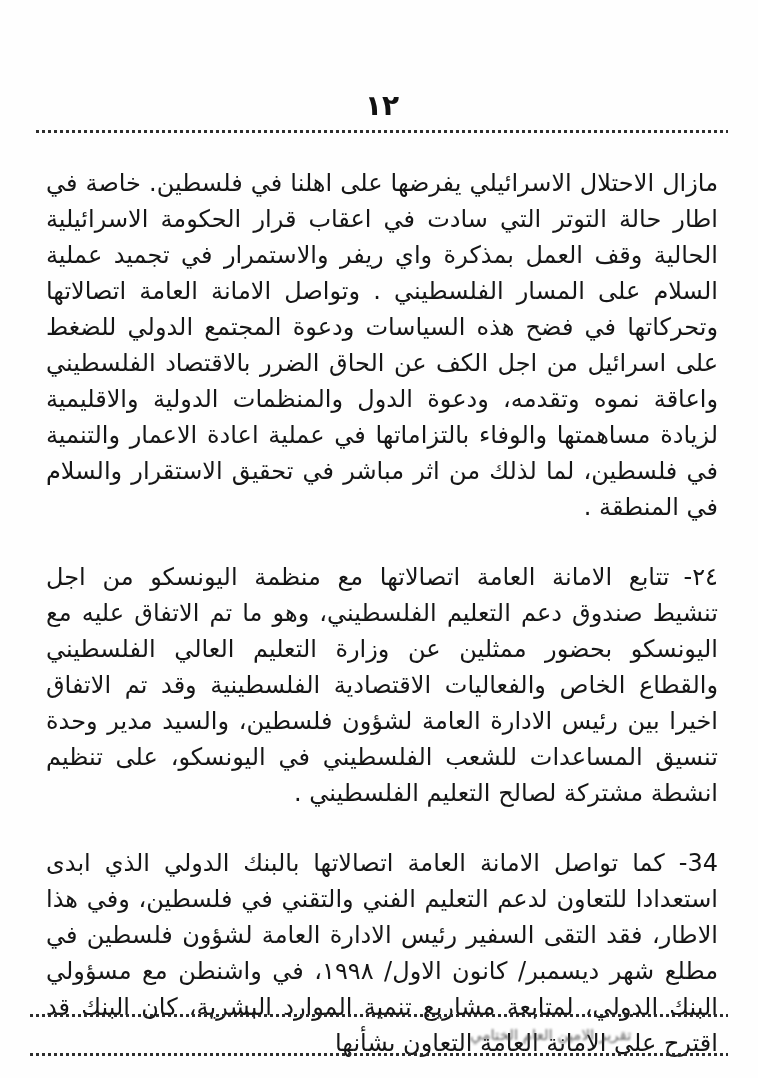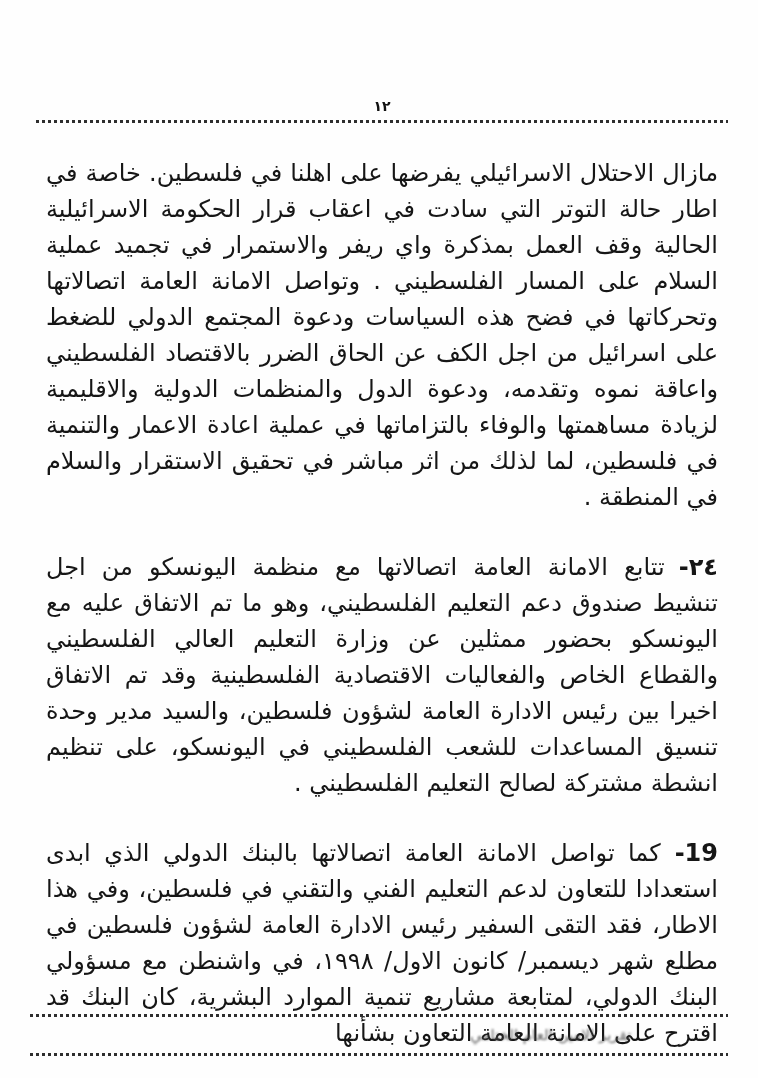--- a/index.html
+++ b/index.html
@@ -18,24 +18,25 @@
     position: relative;
     width: 100%;
     height: 100%;
     box-sizing: border-box;
     padding: 92px 40px 0 46px;
     direction: rtl;
     background: #fefefe;
   }
   .page-number {
     text-align: center;
-    font-size: 14px;
+    font-size: 28px;
     font-weight: bold;
     letter-spacing: 3px;
     line-height: 28px;
+    margin-bottom: 10px;
     color: #111;
   }
   .rule {
     height: 3px;
     background: repeating-linear-gradient(90deg, #2e2e2e 0 3px, transparent 3px 6px);
   }
   .rule.top {
     margin-right: -10px;
     margin-left: -10px;
   }
@@ -45,21 +46,21 @@
     line-height: 36px;
     text-align: justify;
     text-justify: inter-word;
   }
   main p {
     margin: 0 0 34px 0;
   }
   .marker {
     display: inline-block;
     margin-left: 14px;
-    font-weight: bold;
+    font-weight: normal;
     white-space: nowrap;
   }
   .footer {
     position: absolute;
     left: 30px;
     right: 30px;
     bottom: 22px;
   }
   .stamp-row {
     position: relative;
@@ -92,21 +93,21 @@
 
     <p>
       <span>مازال الاحتلال الاسرائيلي يفرضها على اهلنا في فلسطين. خاصة في اطار حالة التوتر التي سادت في اعقاب قرار الحكومة الاسرائيلية الحالية وقف العمل بمذكرة واي ريفر والاستمرار في تجميد عملية السلام على المسار الفلسطيني . وتواصل الامانة العامة اتصالاتها وتحركاتها في فضح هذه السياسات ودعوة المجتمع الدولي للضغط على اسرائيل من اجل الكف عن الحاق الضرر بالاقتصاد الفلسطيني واعاقة نموه وتقدمه، ودعوة الدول والمنظمات الدولية والاقليمية لزيادة مساهمتها والوفاء بالتزاماتها في عملية اعادة الاعمار والتنمية في فلسطين، لما لذلك من اثر مباشر في تحقيق الاستقرار والسلام في المنطقة .</span>
     </p>
 
     <p>
       <span class="marker">٢٤-</span><span>تتابع الامانة العامة اتصالاتها مع منظمة اليونسكو من اجل تنشيط صندوق دعم التعليم الفلسطيني، وهو ما تم الاتفاق عليه مع اليونسكو بحضور ممثلين عن وزارة التعليم العالي الفلسطيني والقطاع الخاص والفعاليات الاقتصادية الفلسطينية وقد تم الاتفاق اخيرا بين رئيس الادارة العامة لشؤون فلسطين، والسيد مدير وحدة تنسيق المساعدات للشعب الفلسطيني في اليونسكو، على تنظيم انشطة مشتركة لصالح التعليم الفلسطيني .</span>
     </p>
 
     <p>
-      <span class="marker">19-</span><span>كما تواصل الامانة العامة اتصالاتها بالبنك الدولي الذي ابدى استعدادا للتعاون لدعم التعليم الفني والتقني في فلسطين، وفي هذا الاطار، فقد التقى السفير رئيس الادارة العامة لشؤون فلسطين في مطلع شهر ديسمبر/ كانون الاول/ ١٩٩٨، في واشنطن مع مسؤولي البنك الدولي، لمتابعة مشاريع تنمية الموارد البشرية، كان البنك قد اقترح على الامانة العامة التعاون بشأنها</span>
+      <span class="marker">34-</span><span>كما تواصل الامانة العامة اتصالاتها بالبنك الدولي الذي ابدى استعدادا للتعاون لدعم التعليم الفني والتقني في فلسطين، وفي هذا الاطار، فقد التقى السفير رئيس الادارة العامة لشؤون فلسطين في مطلع شهر ديسمبر/ كانون الاول/ ١٩٩٨، في واشنطن مع مسؤولي البنك الدولي، لمتابعة مشاريع تنمية الموارد البشرية، كان البنك قد اقترح على الامانة العامة التعاون بشأنها</span>
     </p>
 
   </main>
 
   <div class="footer">
     <div class="rule"></div>
     <div class="stamp-row">
       <span class="footer-stamp">تقرير الامين العام الختامي</span>
     </div>
     <div class="rule"></div>

